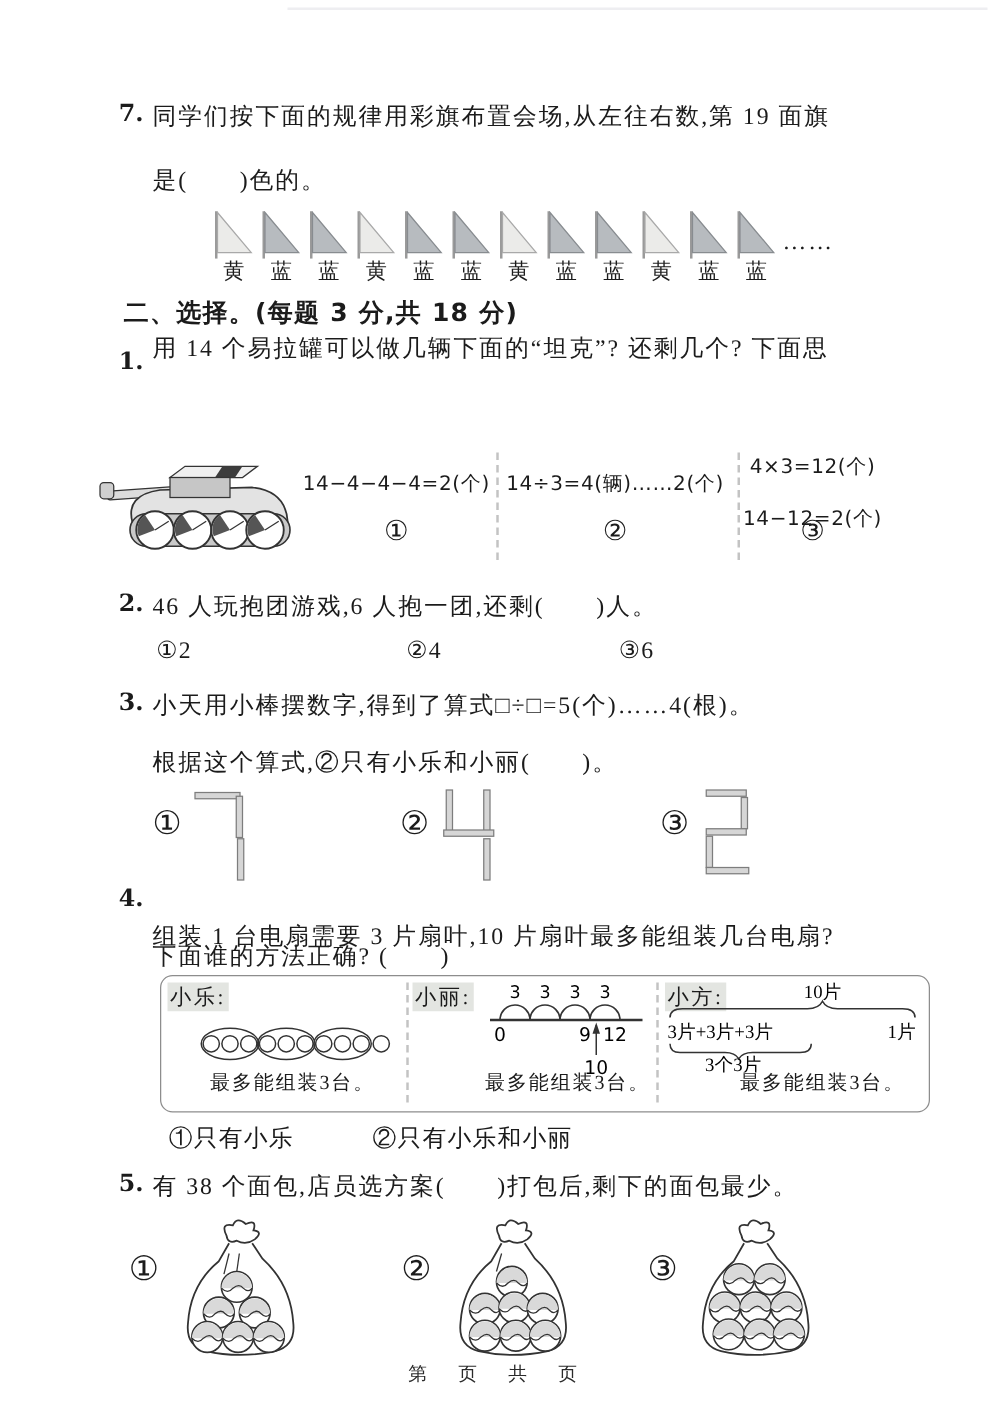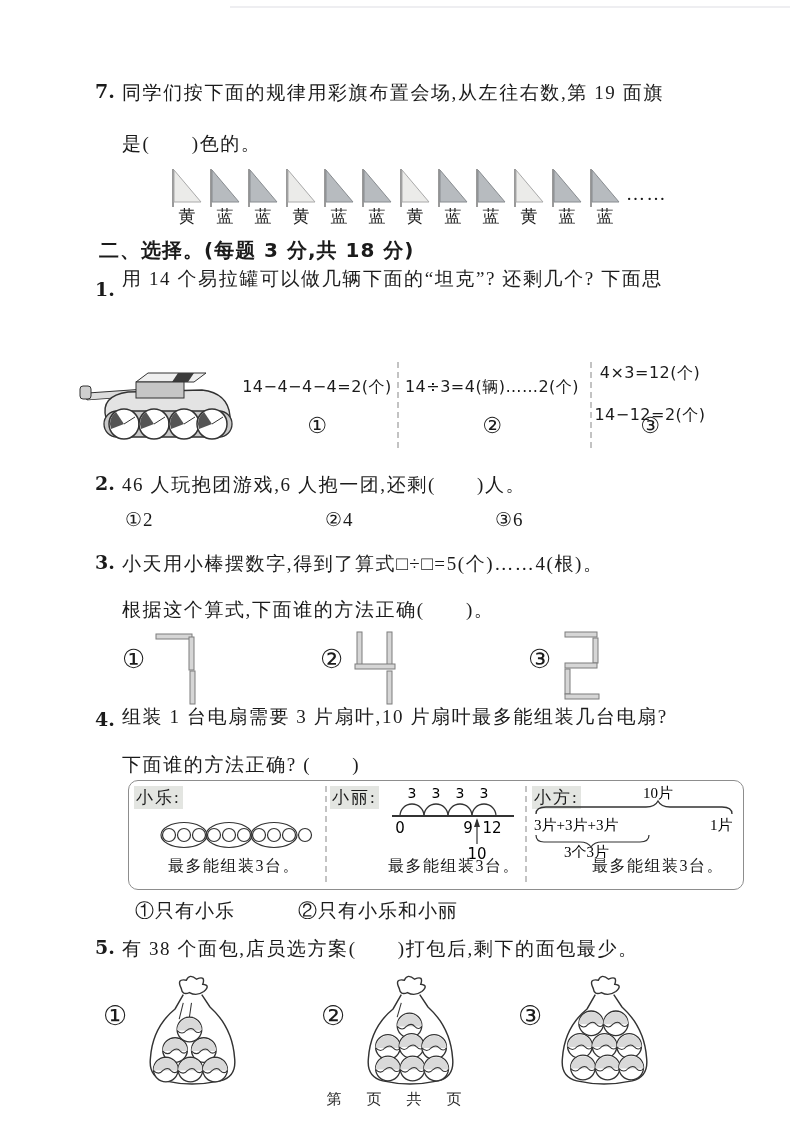--- a/index.html
+++ b/index.html
@@ -178,21 +178,21 @@
   <div class="abs copt ctr" style="left:650px;top:413px;">③</div>
 
   <div class="abs qnum" style="left:95px;top:472px;">2.</div>
   <div class="abs qt" style="left:122px;top:472px;">46 人玩抱团游戏,6 人抱一团,还剩(　　)人。</div>
   <div class="abs opt" style="left:125px;top:508px;">①2</div>
   <div class="abs opt" style="left:325px;top:508px;">②4</div>
   <div class="abs opt" style="left:495px;top:508px;">③6</div>
 
   <div class="abs qnum" style="left:95px;top:551px;">3.</div>
   <div class="abs qt" style="left:122px;top:551px;">小天用小棒摆数字,得到了算式□÷□=5(个)……4(根)。</div>
-  <div class="abs qt" style="left:122px;top:597px;">根据这个算式,下面谁的方法正确(　　)。</div>
+  <div class="abs qt" style="left:122px;top:597px;">根据这个算式,②只有小乐和小丽(　　)。</div>
 
   <div class="abs copt" style="left:122px;top:644px;font-size:26px;">①</div>
   <svg class="abs stick" style="left:152px;top:628px;" width="52" height="80" viewBox="0 0 52 80">
     <rect x="4" y="6" width="36" height="5"></rect>
     <rect x="37" y="9" width="5" height="33"></rect>
     <rect x="38" y="43" width="5" height="33"></rect>
   </svg>
 
   <div class="abs copt" style="left:320px;top:644px;font-size:26px;">②</div>
   <svg class="abs stick" style="left:350px;top:628px;" width="52" height="80" viewBox="0 0 52 80">
@@ -205,21 +205,21 @@
   <div class="abs copt" style="left:528px;top:644px;font-size:26px;">③</div>
   <svg class="abs stick" style="left:556px;top:628px;" width="52" height="80" viewBox="0 0 52 80">
     <rect x="9" y="4" width="32" height="5"></rect>
     <rect x="37" y="10" width="5" height="25"></rect>
     <rect x="9" y="35" width="32" height="5"></rect>
     <rect x="9" y="41" width="5" height="25"></rect>
     <rect x="9" y="66" width="34" height="5"></rect>
   </svg>
 
   <div class="abs qnum" style="left:95px;top:708px;">4.</div>
-  <div class="abs qt" style="left:122px;top:704px;">组装 1 台电扇需要 3 片扇叶,10 片扇叶最多能组装几台电扇?</div>
+  <div class="abs qt" style="left:122px;top:736px;">组装 1 台电扇需要 3 片扇叶,10 片扇叶最多能组装几台电扇?</div>
   <div class="abs qt" style="left:122px;top:752px;">下面谁的方法正确? (　　)</div>
 
   <div class="abs q4box" style="left:128px;top:780px;width:614px;height:108px;"></div>
   <div class="abs dashv" style="left:325px;top:786px;height:96px;"></div>
   <div class="abs dashv" style="left:525px;top:786px;height:96px;"></div>
 
   <div class="abs q4name" style="left:134px;top:786px;">小乐:</div>
   <svg class="abs fig" style="left:158px;top:818px;" width="158" height="34" viewBox="0 0 158 34">
     <ellipse cx="26" cy="17" rx="23" ry="12.5" fill="none" stroke="#333" stroke-width="1.2"></ellipse>
     <ellipse cx="71" cy="17" rx="23" ry="12.5" fill="none" stroke="#333" stroke-width="1.2"></ellipse>

